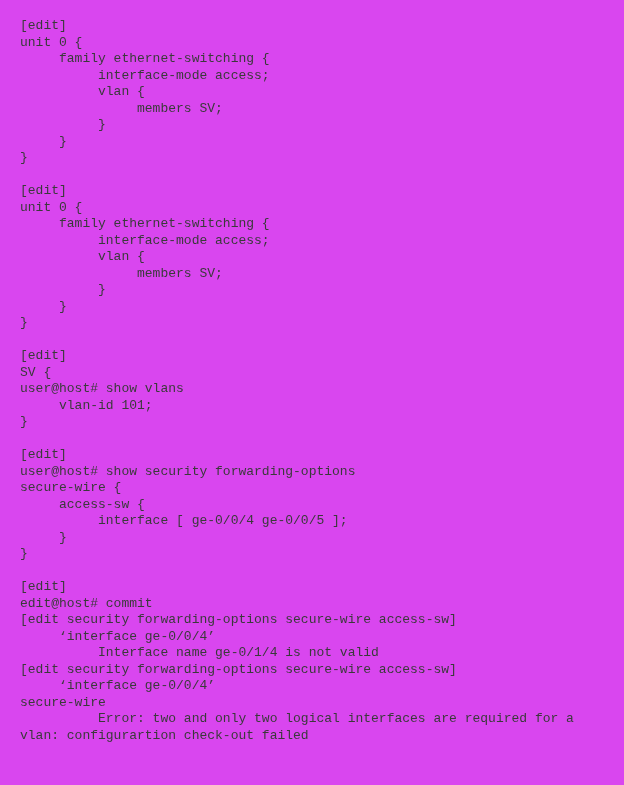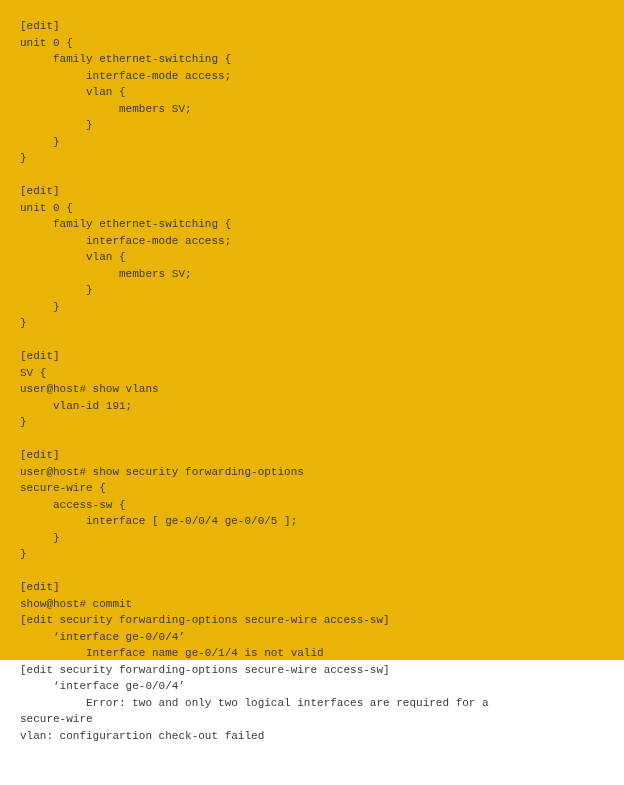--- a/index.html
+++ b/index.html
@@ -9,25 +9,25 @@
   }
   body {
     width: 624px;
     height: 785px;
     overflow: hidden;
     font-family: "Liberation Mono", "DejaVu Sans Mono", monospace;
   }
   .terminal {
     box-sizing: border-box;
     width: 624px;
-    height: 660px;
+    height: 785px;
     padding: 18px 6px 10px 20px;
-    background: #eab308;
+    background: #d946ef;
     color: #3a3a3a;
-    font-size: 11px;
+    font-size: 13px;
     line-height: 16.5px;
   }
   .block {
     margin: 0 0 16.5px 0;
   }
   .block:last-child {
     margin-bottom: 0;
   }
   .line {
     white-space: pre;
@@ -57,37 +57,37 @@
       <div class="line">          vlan {</div>
       <div class="line">               members SV;</div>
       <div class="line">          }</div>
       <div class="line">     }</div>
       <div class="line">}</div>
     </div>
     <div class="block">
       <div class="line">[edit]</div>
       <div class="line">SV {</div>
       <div class="line">user@host# show vlans</div>
-      <div class="line">     vlan-id 191;</div>
+      <div class="line">     vlan-id 101;</div>
       <div class="line">}</div>
     </div>
     <div class="block">
       <div class="line">[edit]</div>
       <div class="line">user@host# show security forwarding-options</div>
       <div class="line">secure-wire {</div>
       <div class="line">     access-sw {</div>
       <div class="line">          interface [ ge-0/0/4 ge-0/0/5 ];</div>
       <div class="line">     }</div>
       <div class="line">}</div>
     </div>
     <div class="block">
       <div class="line">[edit]</div>
-      <div class="line">show@host# commit</div>
+      <div class="line">edit@host# commit</div>
       <div class="line">[edit security forwarding-options secure-wire access-sw]</div>
       <div class="line">     ‘interface ge-0/0/4’</div>
       <div class="line">          Interface name ge-0/1/4 is not valid</div>
       <div class="line">[edit security forwarding-options secure-wire access-sw]</div>
       <div class="line">     ‘interface ge-0/0/4’</div>
+      <div class="line">secure-wire</div>
       <div class="line">          Error: two and only two logical interfaces are required for a</div>
-      <div class="line">secure-wire</div>
       <div class="line">vlan: configurartion check-out failed</div>
     </div>
   </main>
 
 </body></html>

